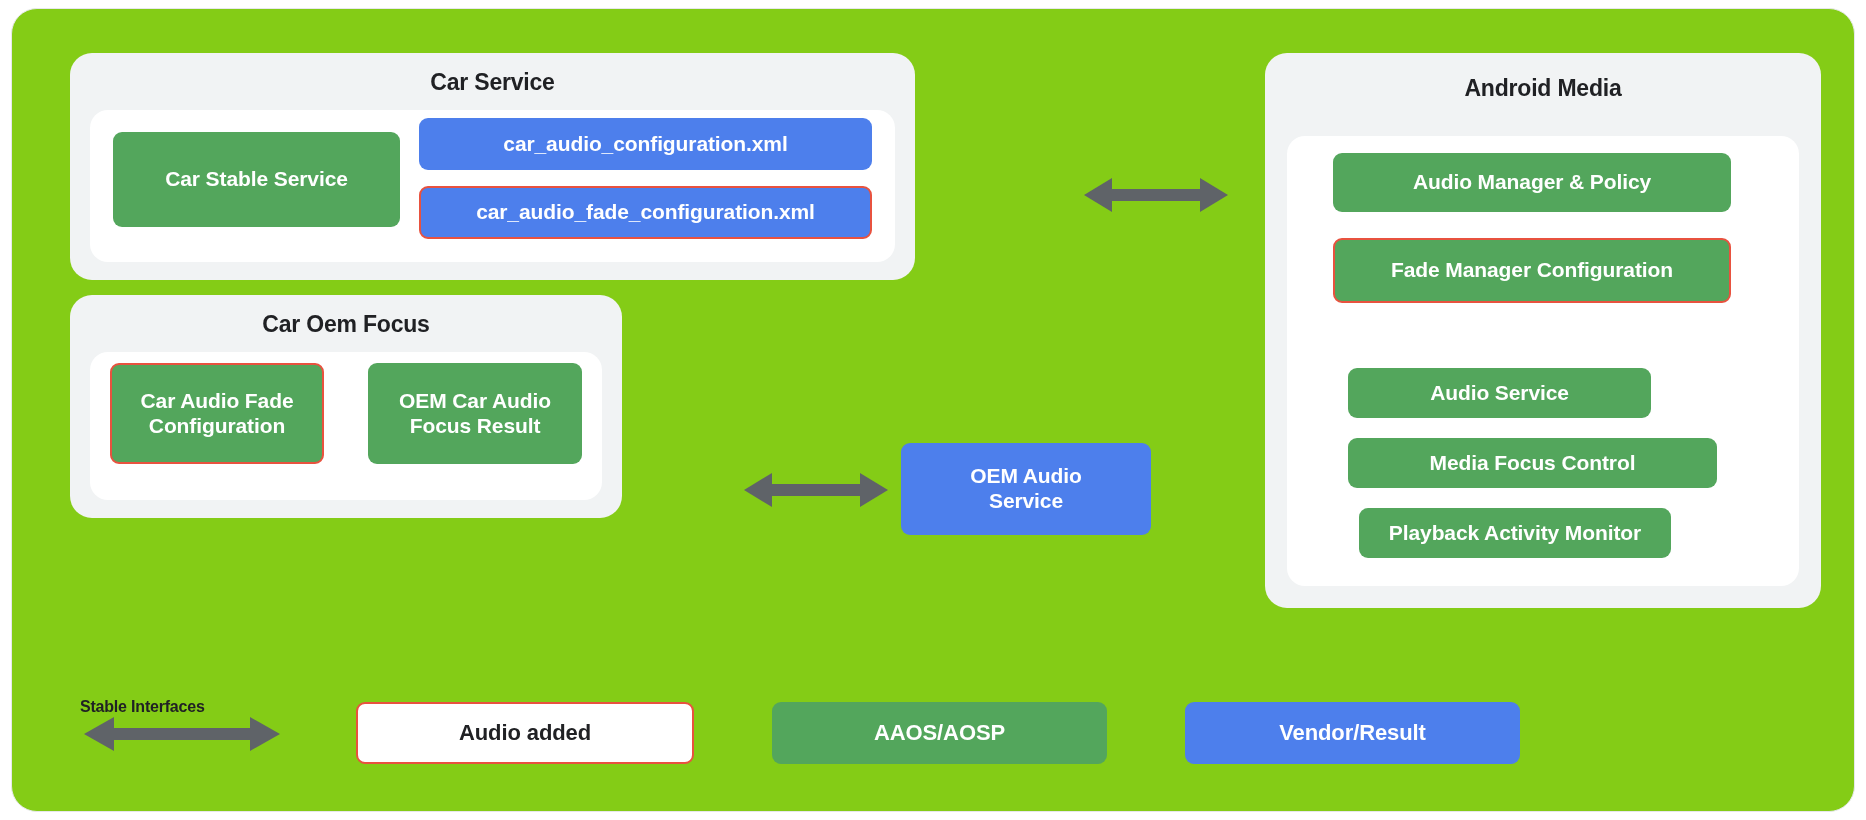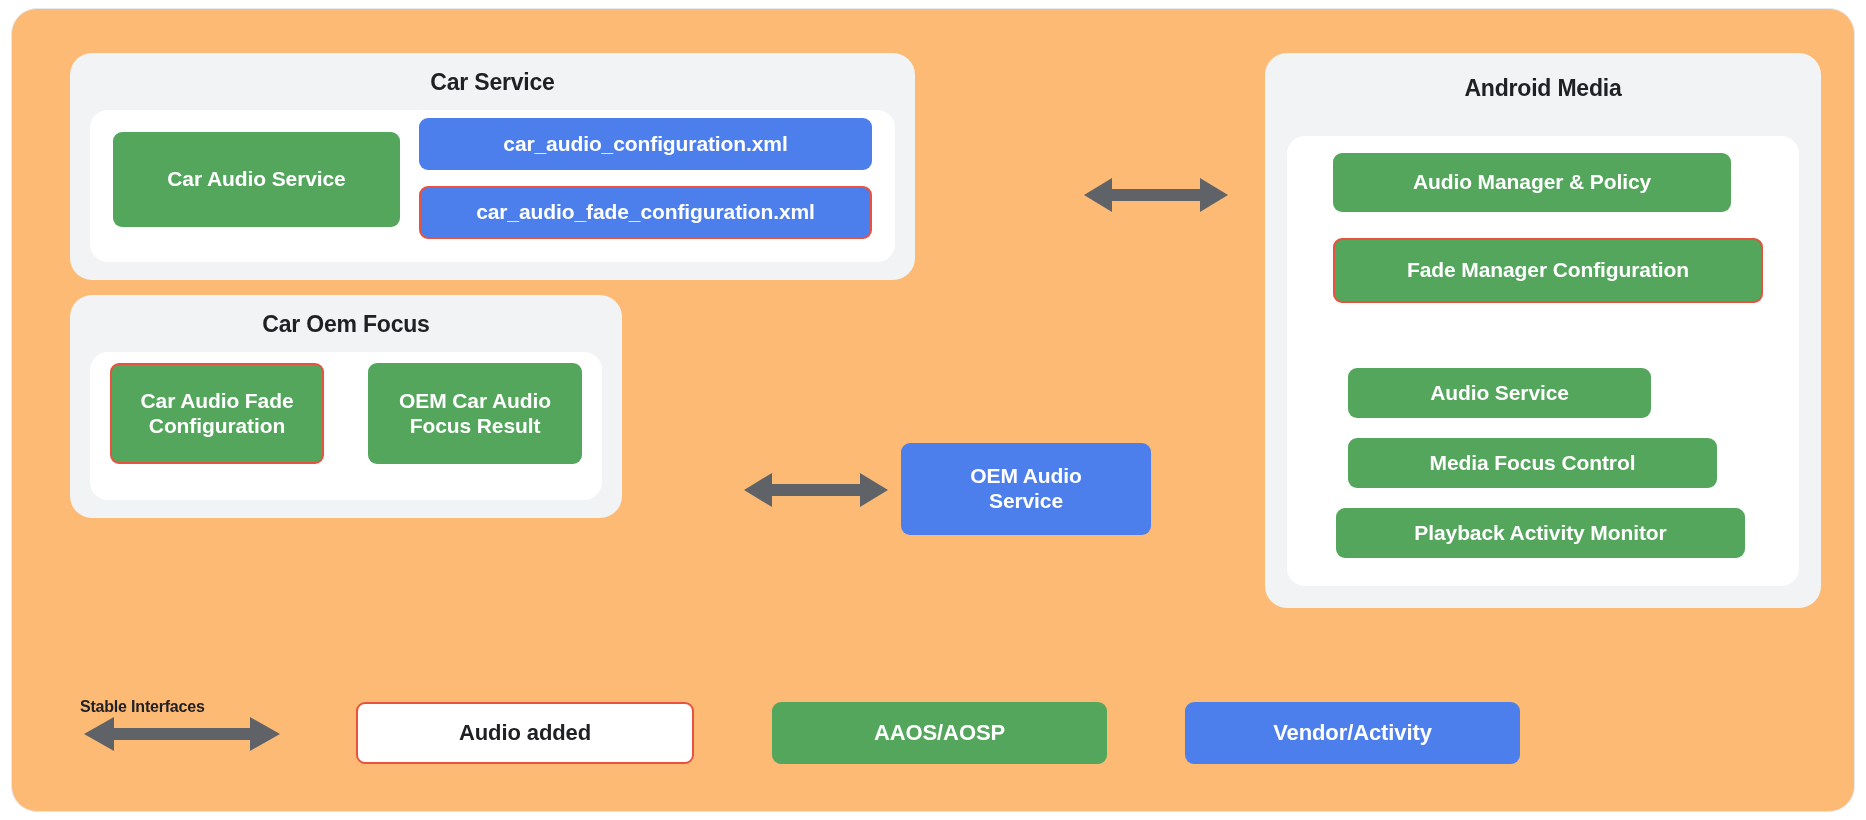--- a/index.html
+++ b/index.html
@@ -13,21 +13,21 @@
     position:relative;
     width:1866px;height:820px;
     box-sizing:border-box;
     background:#ffffff;
   }
   .card{
     position:absolute;
     left:11px;top:8px;
     width:1844px;height:804px;
     box-sizing:border-box;
-    background:#fdba74;
+    background:#84cc16;
     border:1.5px solid #e6e8eb;
     border-radius:26px;
   }
 
   
   .panel{
     position:absolute;
     background:#f1f3f4;
     border-radius:22px;
     box-sizing:border-box;
@@ -107,21 +107,21 @@
 <body>
 
 <div class="page">
   <div class="card">
 
     <div class="panel" style="left:58px;top:44px;width:845px;height:227px;">
       <div class="panel-title" style="top:16px;">Car Service</div>
       <div class="inner" style="left:20px;top:57px;width:805px;height:152px;">
 
         <div class="node green" style="left:23px;top:22px;width:287px;height:95px;">
-          <span>Car Audio Service</span>
+          <span>Car Stable Service</span>
         </div>
 
         <div class="node blue" style="left:329px;top:8px;width:453px;height:52px;">
           <span>car_audio_configuration.xml</span>
         </div>
 
         <div class="node blue newly" style="left:329px;top:76px;width:453px;height:53px;">
           <span>car_audio_fade_configuration.xml</span>
         </div>
 
@@ -144,33 +144,33 @@
     </div>
 
     <div class="panel" style="left:1233px;top:44px;width:556px;height:555px;margin-left:20px;">
       <div class="panel-title" style="top:22px;">Android Media</div>
       <div class="inner" style="left:22px;top:83px;width:512px;height:450px;">
 
         <div class="node green" style="left:46px;top:17px;width:398px;height:59px;">
           <span>Audio Manager &amp; Policy</span>
         </div>
 
-        <div class="node green newly" style="left:46px;top:102px;width:430px;height:65px;">
+        <div class="node green newly" style="left:46px;top:102px;width:398px;height:65px;">
           <span>Fade Manager Configuration</span>
         </div>
 
         <div class="node green" style="left:61px;top:232px;width:303px;height:50px;">
           <span>Audio Service</span>
         </div>
 
         <div class="node green" style="left:61px;top:302px;width:369px;height:50px;">
           <span>Media Focus Control</span>
         </div>
 
-        <div class="node green" style="left:49px;top:372px;width:409px;height:50px;text-align:right;">
+        <div class="node green" style="left:72px;top:372px;width:312px;height:50px;text-align:right;">
           <span>Playback Activity Monitor</span>
         </div>
 
       </div>
     </div>
 
     <div class="node blue" style="position:absolute;left:889px;top:434px;width:250px;height:92px;flex-direction:column;">
       <span>OEM Audio</span>
       <span>Service</span>
     </div>
@@ -209,17 +209,17 @@
 
     <div class="legend-box outline" style="left:344px;top:693px;width:338px;height:62px;">
       <span>Audio added</span>
     </div>
 
     <div class="legend-box green" style="left:760px;top:693px;width:335px;height:62px;">
       <span>AAOS/AOSP</span>
     </div>
 
     <div class="legend-box blue" style="left:1173px;top:693px;width:335px;height:62px;">
-      <span>Vendor/Activity</span>
+      <span>Vendor/Result</span>
     </div>
 
   </div>
 </div>
 
 </body></html>

